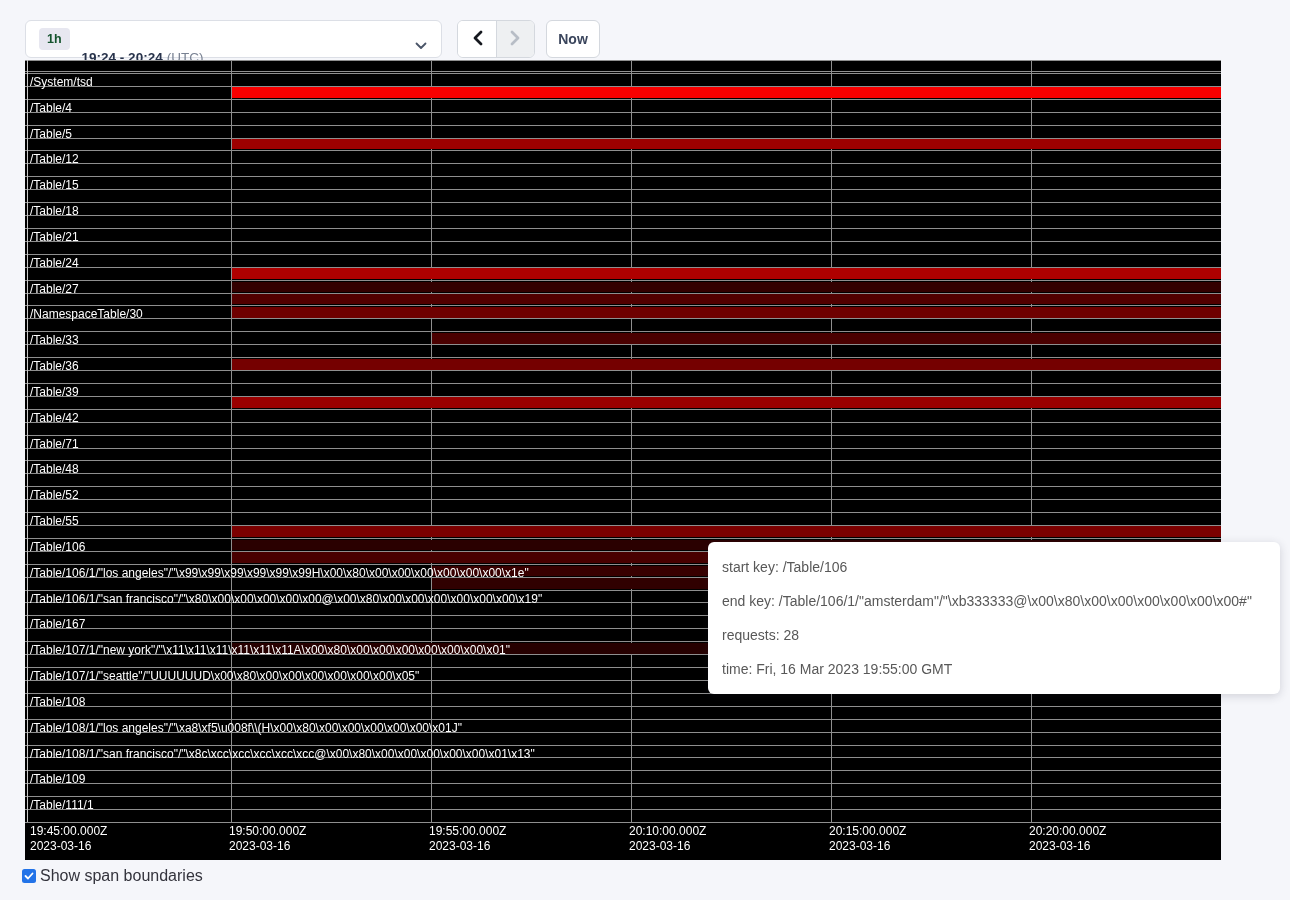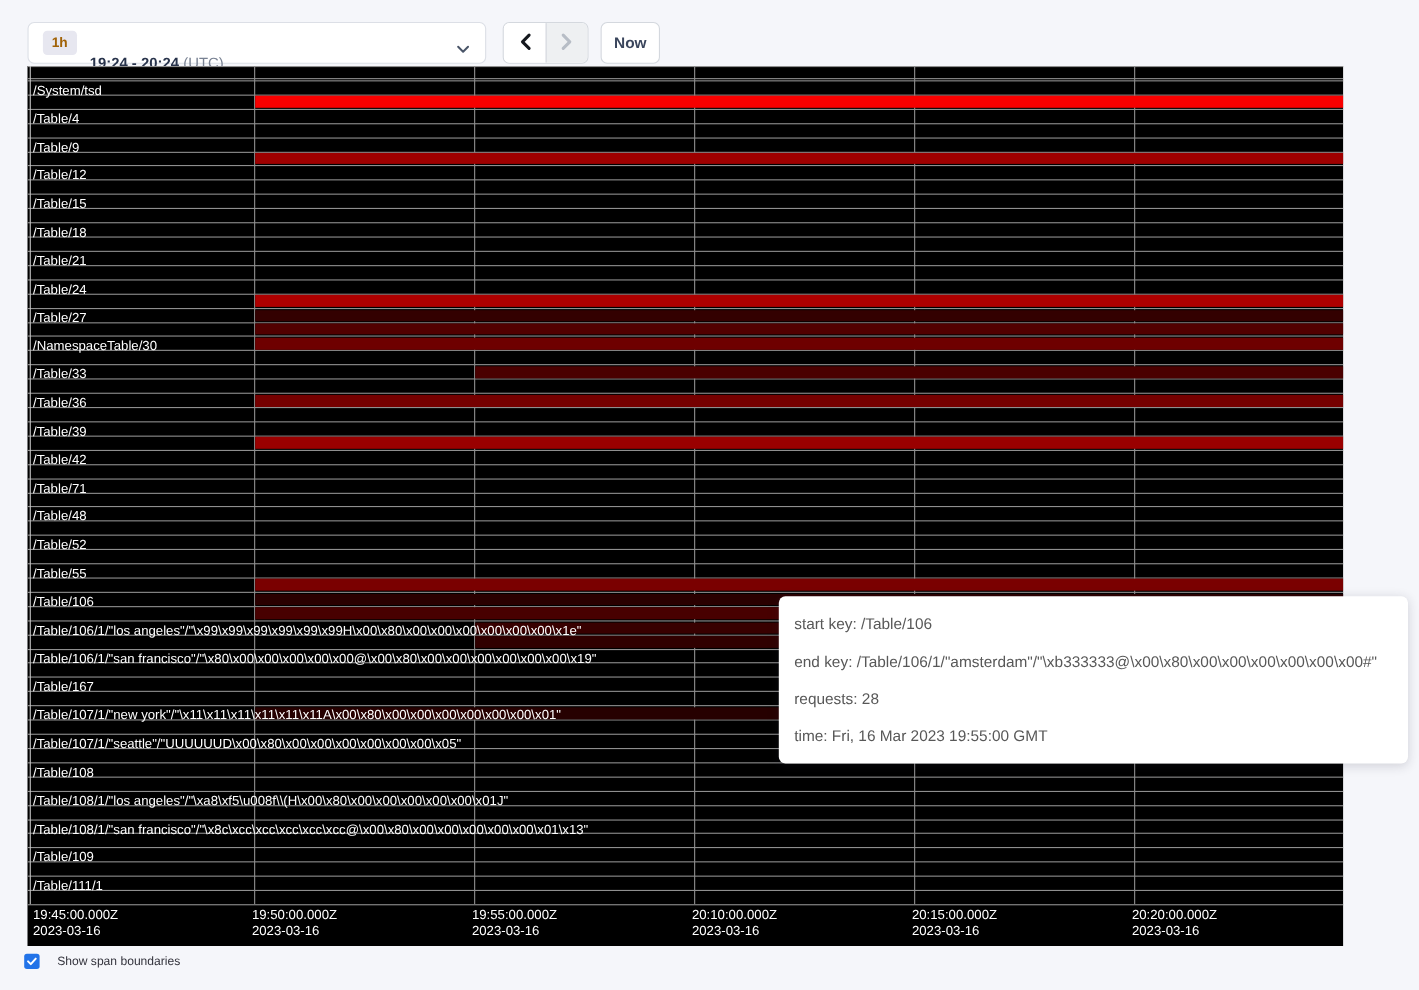--- a/index.html
+++ b/index.html
@@ -10,21 +10,21 @@
   }
   
   .toolbar{position:absolute;left:0;top:0;width:1290px;height:60px;}
   .range-select{
     position:absolute;left:25px;top:20px;width:417px;height:38px;
     background:#ffffff;border:1px solid #dcdfe6;border-radius:6px;
     display:flex;align-items:center;box-sizing:border-box;cursor:pointer;
   }
   .duration-chip{
     margin-left:13px;background:#e7e7f0;border-radius:4px;
-    padding:4px 8px;font-size:12.5px;font-weight:bold;color:#a16207;
+    padding:4px 8px;font-size:12.5px;font-weight:bold;color:#14532d;
   }
   .range-text{margin-left:12px;font-size:13.5px;font-weight:bold;color:#28334b;margin-top:36px;}
   .tz-text{font-weight:normal;color:#788192;margin-left:4px;font-size:13.5px;}
   .select-chevron{position:absolute;right:14px;top:15px;}
   .nav-group{
     position:absolute;left:457px;top:20px;width:78px;height:38px;
     border:1px solid #d4d8de;border-radius:6px;background:#ffffff;
     display:flex;box-sizing:border-box;overflow:hidden;
   }
   .nav-btn{
@@ -61,21 +61,21 @@
   }
   .tooltip div{
     color:#585858;font-size:14px;line-height:34px;white-space:nowrap;overflow:hidden;
   }
   
   .footer{position:absolute;left:22px;top:867px;display:flex;align-items:center;}
   .checkbox{
     width:14px;height:14px;background:#2273e8;border-radius:2.5px;
     display:flex;align-items:center;justify-content:center;cursor:pointer;
   }
-  .footer-label{margin-left:16px;font-size:11px;color:#33333c;}
+  .footer-label{margin-left:4px;font-size:16px;color:#33333c;}
 </style>
 </head>
 <body>
 
 <div class="toolbar">
   <div class="range-select">
     <span class="duration-chip">1h</span>
     <span class="range-text">
       <span>19:24 - 20:24</span><span class="tz-text">(UTC)</span>
     </span>
@@ -112,21 +112,21 @@
     <div class="hline" style="top: 13px;"></div>
     <div class="hline" style="top: 25.9138px;"></div>
     <div class="band" style="left: 207px; width: 989px; top: 27.4138px; height: 10.4138px; background: rgb(248, 0, 0); z-index: 2;"></div>
     <div class="rlabel" style="top: 16px;">/System/tsd</div>
     <div class="hline" style="top: 38.8276px;"></div>
     <div class="hline" style="top: 51.7414px;"></div>
     <div class="rlabel" style="top: 41.8276px;">/Table/4</div>
     <div class="hline" style="top: 64.6552px;"></div>
     <div class="hline" style="top: 77.569px;"></div>
     <div class="band" style="left: 207px; width: 989px; top: 79.069px; height: 10.4138px; background: rgb(158, 0, 0); z-index: 2;"></div>
-    <div class="rlabel" style="top: 67.6552px;">/Table/9</div>
+    <div class="rlabel" style="top: 67.6552px;">/Table/5</div>
     <div class="hline" style="top: 90.4828px;"></div>
     <div class="hline" style="top: 103.397px;"></div>
     <div class="rlabel" style="top: 93.4828px;">/Table/12</div>
     <div class="hline" style="top: 116.31px;"></div>
     <div class="hline" style="top: 129.224px;"></div>
     <div class="rlabel" style="top: 119.31px;">/Table/15</div>
     <div class="hline" style="top: 142.138px;"></div>
     <div class="hline" style="top: 155.052px;"></div>
     <div class="rlabel" style="top: 145.138px;">/Table/18</div>
     <div class="hline" style="top: 167.966px;"></div>

